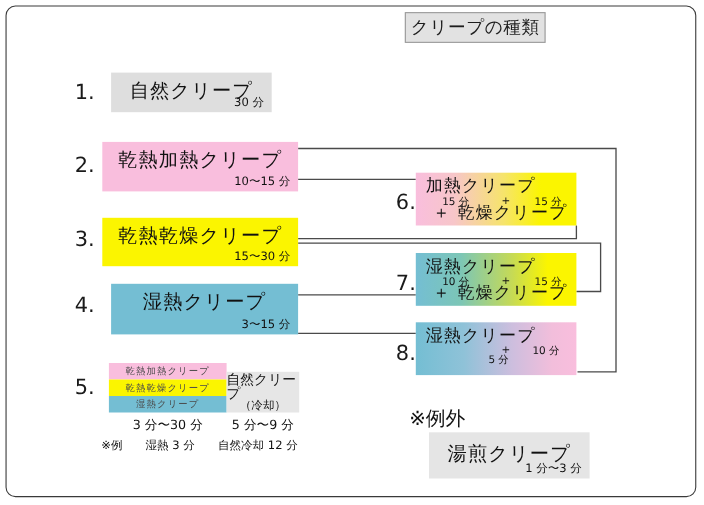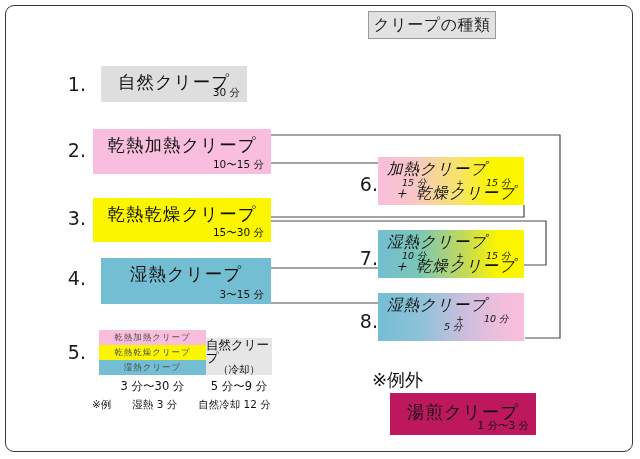--- a/index.html
+++ b/index.html
@@ -42,41 +42,41 @@
   }
   .lbox .dur{
     position:absolute;right:7px;bottom:2px;
     font-size:10.5px;color:#111;letter-spacing:0;
   }
 
   .c-gray{background:#dedede;}
   .c-pink{background:#f9bedd;}
   .c-yellow{background:#fbf500;}
   .c-blue{background:#74bed3;}
-  .c-green{background:#be185d;}
+  .c-green{background:#e5e5e5;}
 
   
   .mini{
     position:absolute;box-sizing:border-box;
     font-size:8.5px;color:#4a4a4a;letter-spacing:1px;
     display:flex;align-items:center;justify-content:center;
   }
   .cool-box{
     position:absolute;box-sizing:border-box;background:#e6e6e6;
     display:flex;flex-direction:column;align-items:center;justify-content:center;
     line-height:1.05;
   }
   .cool-box .l1{font-size:12.5px;color:#111;}
   .cool-box .l2{font-size:10.5px;color:#111;}
   .sub-t{position:absolute;font-size:11.5px;color:#111;text-align:center;}
   .note5{position:absolute;font-size:10.5px;color:#111;white-space:pre;}
 
   
   .combo{
-    position:absolute;box-sizing:border-box;font-style:italic;
+    position:absolute;box-sizing:border-box;
   }
   .g-pink-yellow{background:linear-gradient(90deg,#f9bedd 0%,#f7c6c9 24%,#f6e46a 55%,#fbf500 78%,#fbf500 100%);}
   .g-blue-yellow{background:linear-gradient(90deg,#74bed3 0%,#7cc6b6 28%,#c6da55 60%,#fbf500 82%,#fbf500 100%);}
   .g-blue-pink{background:linear-gradient(90deg,#74bed3 0%,#8fc2d8 30%,#cdbede 60%,#f2bedb 85%,#f9bedd 100%);}
   .combo .top{position:absolute;left:9px;top:2px;font-size:15.5px;color:#111;letter-spacing:1px;}
   .combo .bot{position:absolute;right:8px;bottom:1px;font-size:15.5px;color:#111;letter-spacing:1px;}
   .combo .t1{position:absolute;font-size:9.5px;color:#111;}
   .combo .plus{position:absolute;font-size:9.5px;color:#111;}
   .combo .t2{position:absolute;font-size:9.5px;color:#111;}
 

